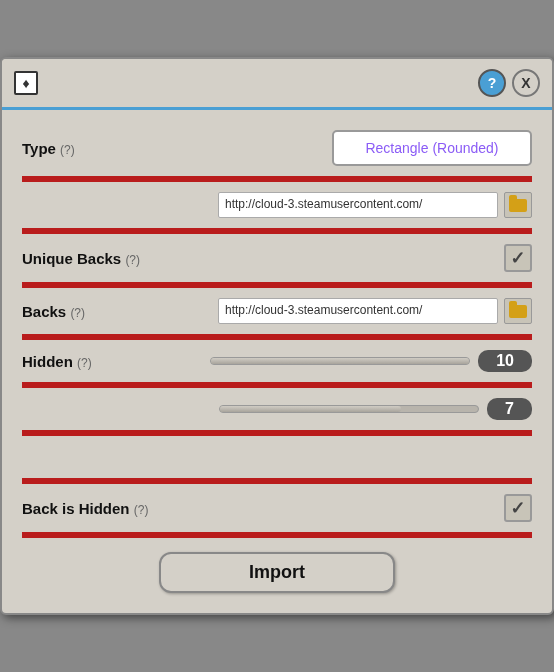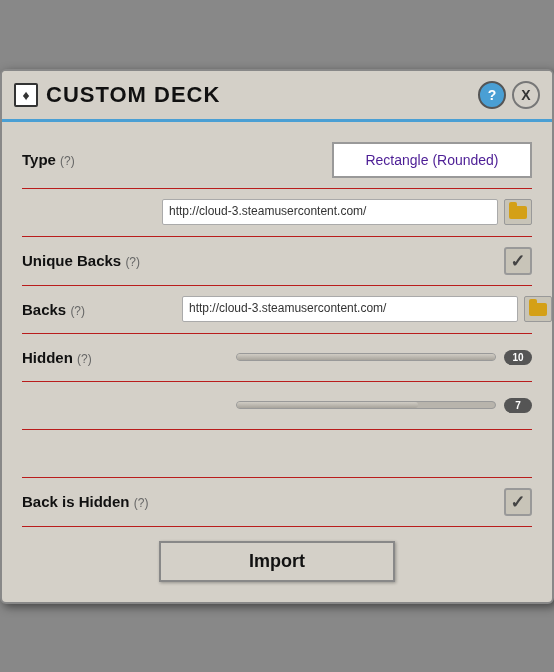--- a/index.html
+++ b/index.html
@@ -85,21 +85,21 @@
     }
 
     .content {
       padding: 10px 20px 20px 20px;
     }
 
     .field-row {
       display: flex;
       align-items: center;
       padding: 10px 0;
-      border-bottom: 1px solid #b91c1c;
+      border-bottom: 6px solid #b91c1c;
       min-height: 48px;
     }
 
     .field-row:last-of-type {
       border-bottom: none;
     }
 
     .field-label {
       font-size: 15px;
       font-weight: bold;
@@ -119,38 +119,38 @@
       display: flex;
       align-items: center;
       justify-content: flex-end;
       gap: 6px;
     }
 
     
     .dropdown-btn {
       background: white;
       border: 2px solid #999;
-      border-radius: 0;
+      border-radius: 5px;
       padding: 8px 10px;
       font-size: 14px;
-      color: #4c1d95;
+      color: #8b5cf6;
       cursor: pointer;
       min-width: 200px;
       text-align: center;
     }
 
     
     .url-input {
       background: white;
       border: 1px solid #aaa;
       border-radius: 2px;
       padding: 4px 6px;
       font-size: 12px;
       color: #333;
-      width: 336px;
+      width: 280px;
       height: 26px;
       overflow: hidden;
       white-space: nowrap;
       text-overflow: ellipsis;
     }
 
     .folder-btn {
       width: 28px;
       height: 26px;
       background: #c8c4b8;
@@ -225,56 +225,55 @@
 
     .slider-fill {
       height: 100%;
       background: linear-gradient(to bottom, #d0ccc4, #a8a49c);
       border-radius: 4px;
     }
 
     .slider-badge {
       background: #555;
       color: white;
-      font-size: 10px;
-      font-weight: bold;
-      padding: 2px 7px;
+      font-size: 16px;
+      font-weight: bold;
+      padding: 2px 18px;
       border-radius: 10px;
       min-width: 28px;
       text-align: center;
     }
 
     
     .import-section {
       display: flex;
       justify-content: center;
       padding-top: 14px;
     }
 
     .import-btn {
       background: #d4d0c8;
       border: 2px solid #888;
-      border-radius: 0;
+      border-radius: 12px;
       padding: 8px 88px;
       font-size: 18px;
       font-weight: bold;
       color: #111;
       cursor: pointer;
       box-shadow: 1px 1px 3px rgba(0,0,0,0.3);
     }
   </style>
 </head>
 <body>
 
 <div class="window">
 
   <div class="title-bar">
     <div class="title-left">
       <div class="card-icon">♦</div>
-      <span class="title-text">CUSTOM DECK</span>
     </div>
     <div class="title-buttons">
       <div class="title-btn">
         <span>?</span>
       </div>
       <div class="title-btn close-btn">
         <span>X</span>
       </div>
     </div>
   </div>

